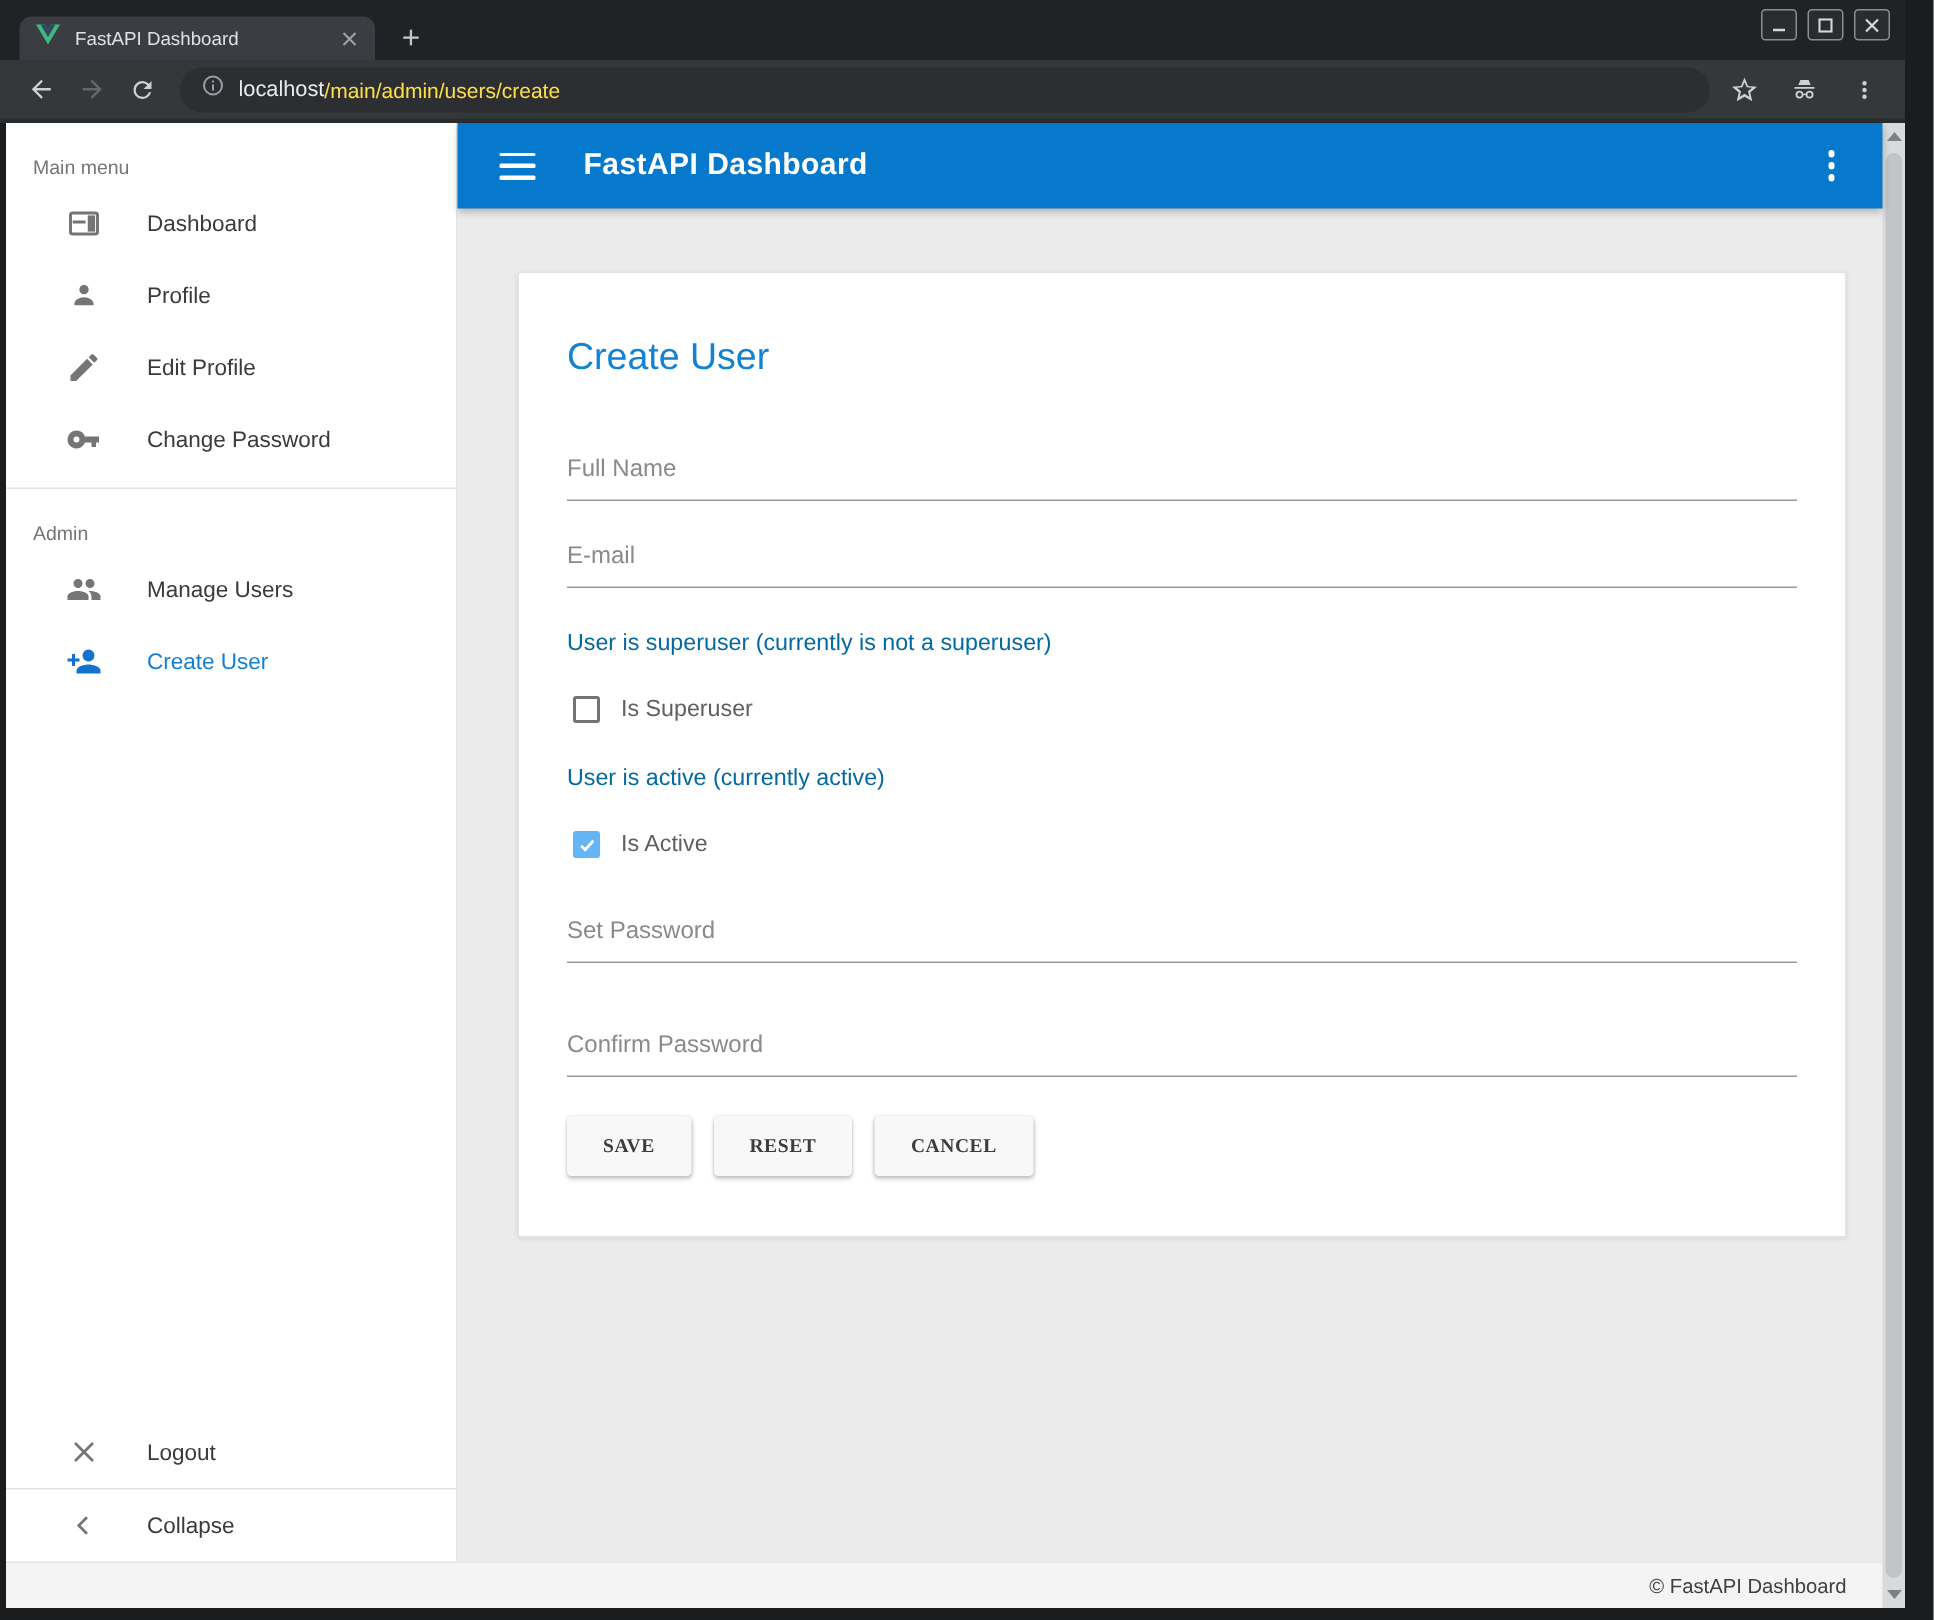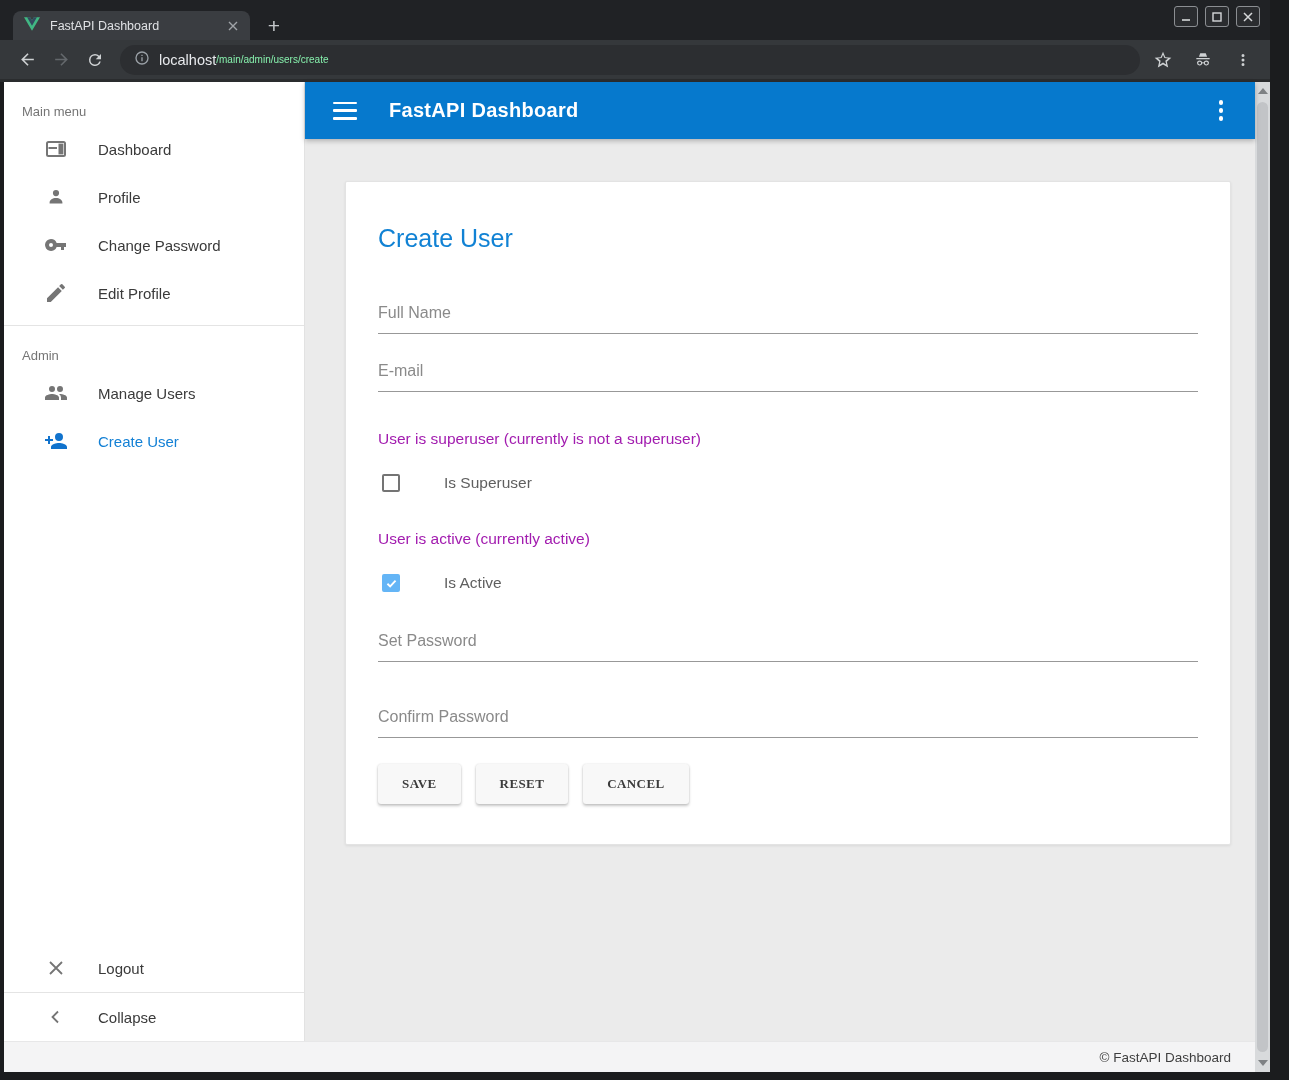--- a/index.html
+++ b/index.html
@@ -23,21 +23,21 @@
   .win-btn svg { display:block; }
 
   .toolbar { height:42px; background:#35383b; display:flex; align-items:center; padding:0 12px; flex:none;
              border-bottom:3px solid #2a2c2e; }
   .nav-ic { width:30px; height:30px; display:flex; align-items:center; justify-content:center; border-radius:50%;
             color:#ced1d3; margin-right:4px; }
   .nav-ic.disabled { color:#64686c; }
   .omnibox { flex:1; height:30px; background:#2c2e31; border-radius:15px; display:flex; align-items:center;
              padding:0 14px; margin:0 8px 0 6px; }
   .url-host { color:#e8eaed; font-size:14.5px; margin-left:9px; }
-  .url-path { color:#86efac; font-size:10px; }
+  .url-path { color:#fde047; font-size:14px; }
   .tool-right { display:flex; align-items:center; gap:10px; color:#c3c6c9; }
   .tool-right .nav-ic { margin:0; }
 
   
   .viewport { flex:1; display:flex; background:#ebebeb; margin:0 0 8px 4px; }
   .page { flex:1; display:flex; flex-direction:column; min-width:0; }
   .page-body { flex:1; display:flex; min-height:0; }
 
   
   .sidebar { width:301px; background:#ffffff; border-right:1px solid #e2e2e2; display:flex; flex-direction:column;
@@ -65,22 +65,22 @@
   .content { flex:1; overflow:hidden; background:#ebebeb; }
   .card { margin:42px 0 0 40px; width:886px; background:#ffffff; border:1px solid #e3e3e3; border-radius:2px;
           box-shadow:0 1px 3px rgba(0,0,0,.08); padding:42px 32px 40px 32px; min-height:642px; }
   .card-title { color:#1182d4; font-size:25px; font-weight:400; }
 
   .text-field { margin-top:47px; }
   .text-field input { width:100%; border:none; outline:none; border-bottom:1px solid #989898; background:transparent;
                       font-size:16px; padding:4px 0 11px 0; color:#ec4899; font-family:inherit; }
   .text-field input::placeholder { color:#8a8a8a; opacity:1; }
 
-  .hint { margin-top:38px; color:#a21caf; font-size:15.5px; }
-  .check-row { margin-top:26px; display:flex; align-items:center; cursor:pointer;gap:30px; }
+  .hint { margin-top:28px; color:#0369a1; font-size:15.5px; }
+  .check-row { margin-top:26px; display:flex; align-items:center; cursor:pointer; }
   .checkbox { width:18px; height:18px; border:2px solid #747474; border-radius:2px; margin-left:4px; flex:none;
               display:flex; align-items:center; justify-content:center; background:#fff; }
   .checkbox.checked { background:#64b5f6; border-color:#64b5f6; }
   .checkbox svg { display:none; }
   .checkbox.checked svg { display:block; }
   .check-lbl { margin-left:14px; color:#5f5f5f; font-size:15.5px; }
 
   .pwd-gap { margin-top:36px; }
   .btn-row { margin-top:26px; display:flex; }
   .btn { background:#f8f8f8; border:none; border-radius:3px; padding:12px 24px; margin-right:15px;
@@ -205,33 +205,33 @@
               <svg width="24" height="24" viewBox="0 0 24 24">
                   <path fill="currentColor" d="M12 11.2a3.1 3.1 0 1 0 0-6.2 3.1 3.1 0 0 0 0 6.2zm-6.4 6.3c0-2.4 3-4.4 6.4-4.4s6.4 2 6.4 4.4v1H5.6v-1z"></path>
                 </svg>
             </span>
             <span class="lbl">Profile</span>
           </div>
 
           <div class="side-item">
             <span class="ic">
               <svg width="24" height="24" viewBox="0 0 24 24">
+                  <path fill="currentColor" d="M3 17.25V21h3.75L17.81 9.94l-3.75-3.75L3 17.25zM20.71 7.04a1 1 0 0 0 0-1.41l-2.34-2.34a1 1 0 0 0-1.41 0l-1.83 1.83 3.75 3.75 1.83-1.83z"></path>
+                </svg>
+            </span>
+            <span class="lbl">Edit Profile</span>
+          </div>
+
+          <div class="side-item">
+            <span class="ic">
+              <svg width="24" height="24" viewBox="0 0 24 24">
                   <path fill="currentColor" d="M12.65 10A5.99 5.99 0 0 0 7 6a6 6 0 1 0 5.65 8H17v3h3v-3h2v-4h-9.35zM7 14a2 2 0 1 1 0-4 2 2 0 0 1 0 4z"></path>
                 </svg>
             </span>
             <span class="lbl">Change Password</span>
-          </div>
-
-          <div class="side-item">
-            <span class="ic">
-              <svg width="24" height="24" viewBox="0 0 24 24">
-                  <path fill="currentColor" d="M3 17.25V21h3.75L17.81 9.94l-3.75-3.75L3 17.25zM20.71 7.04a1 1 0 0 0 0-1.41l-2.34-2.34a1 1 0 0 0-1.41 0l-1.83 1.83 3.75 3.75 1.83-1.83z"></path>
-                </svg>
-            </span>
-            <span class="lbl">Edit Profile</span>
           </div>
 
           <div class="side-divider"></div>
           <div class="side-section">Admin</div>
 
           <div class="side-item">
             <span class="ic">
               <svg width="24" height="24" viewBox="0 0 24 24">
                   <path fill="currentColor" d="M16 11a3 3 0 1 0-3-3 3 3 0 0 0 3 3zm-8 0a3 3 0 1 0-3-3 3 3 0 0 0 3 3zm0 2c-2.33 0-7 1.17-7 3.5V19h14v-2.5C15 14.17 10.33 13 8 13zm8 0c-.29 0-.62.02-.97.05A4.22 4.22 0 0 1 17 16.5V19h6v-2.5c0-2.33-4.67-3.5-7-3.5z"></path>
                 </svg>

